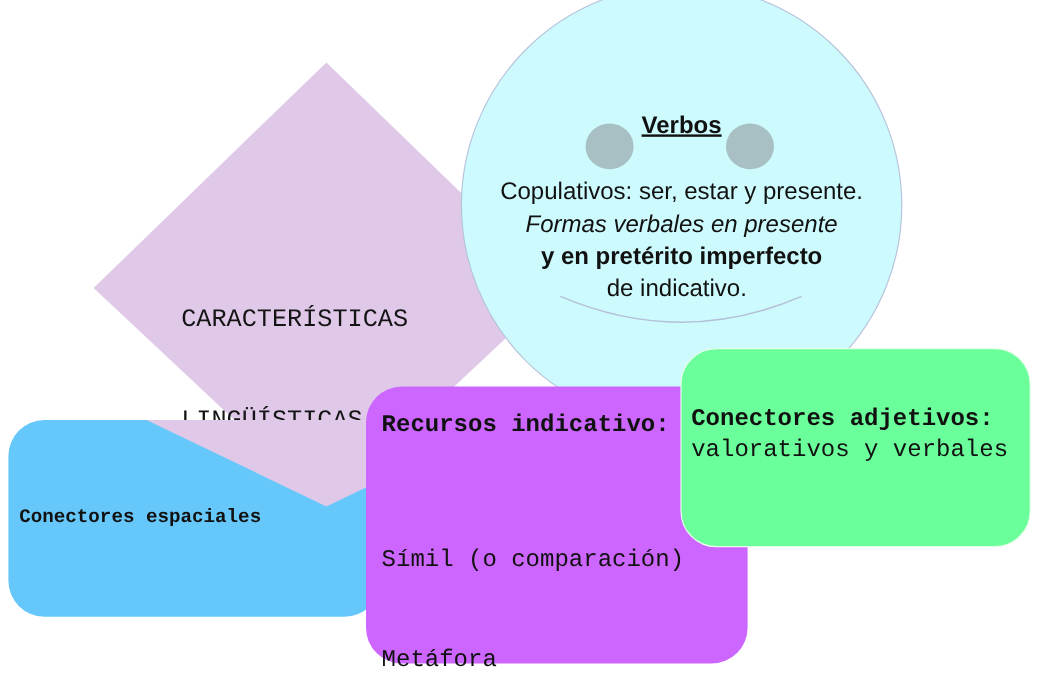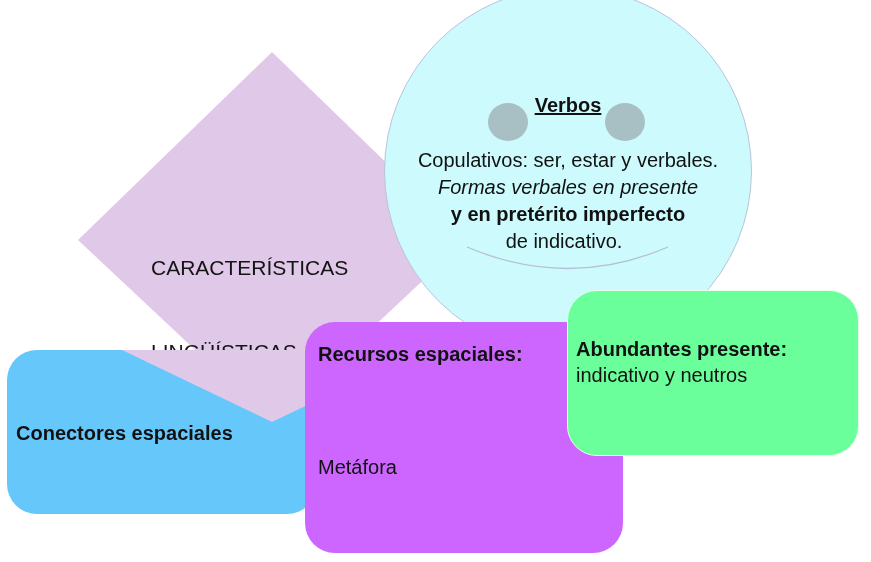--- a/index.html
+++ b/index.html
@@ -8,62 +8,63 @@
   .shape { position: absolute; }
   #diamond { left: 0; top: 0; width: 871px; height: 562px; }
   .circle { position: absolute; left: 384px; top: -13px; width: 368px; height: 368px;
             border-radius: 50%; background: #ccfafd; border: 1px solid #b9c4dc; box-sizing: border-box; }
   .eye { position: absolute; width: 40px; height: 38px; border-radius: 50%; background: #a8c0c4; }
   .smile { position: absolute; left: 0; top: 0; }
   .box { position: absolute; box-sizing: border-box; border-radius: 30px; }
   .blue { left: 7px; top: 350px; width: 310px; height: 164px; background: #66c8fa; }
   .purple { left: 305px; top: 322px; width: 318px; height: 231px; background: #cc66ff; }
   .green { left: 567px; top: 290px; width: 292px; height: 166px; background: #6bff9b; border: 1px solid #e5ffe9; }
-  .text { position: absolute; white-space: pre; }
+  .text { position: absolute; white-space: pre; font-family: Liberation Mono, monospace; }
   .title-text { left: 151px; top: 198px; font-size: 21px; line-height: 28px; color: #141414; }
   .vt { position: absolute; left: 384px; width: 368px; text-align: center; font-size: 20px; line-height: 27px; }
   .bold { font-weight: bold; }
 </style>
 </head>
 <body>
 
 <svg id="diamond" class="shape" width="871" height="562" viewBox="0 0 871 562">
   <polygon points="272,52 466,240 272,422 78,240" fill="#dfc8e8"></polygon>
 </svg>
 
 <div class="circle"></div>
 <div class="eye" style="left:488px; top:103px;"></div>
 <div class="eye" style="left:605px; top:103px;"></div>
 <svg class="smile" width="871" height="562" viewBox="0 0 871 562">
   <path d="M 467 247 Q 568 290 668 247" fill="none" stroke="#b5bfd8" stroke-width="1.3"></path>
 </svg>
 
 <div class="vt bold" style="top:92px;text-decoration:underline;">Verbos</div>
-<div class="vt" style="top:147px;">Copulativos: ser, estar y verbales.</div>
+<div class="vt" style="top:147px;">Copulativos: ser, estar y presente.</div>
 <div class="vt" style="top:174px;font-style:italic;">Formas verbales en presente</div>
 <div class="vt" style="top:201px;font-weight:bold;">y en pretérito imperfecto</div>
 <div class="vt" style="top:228px; left:380px;">de indicativo.</div>
 
 <div class="text title-text">
   <div>CARACTERÍSTICAS</div>
   <div>LINGÜÍSTICAS</div>
   <div>DE LA DESCRIPCIÓN</div>
 </div>
 
 <div class="box blue"></div>
 
 <svg class="shape" width="871" height="562" viewBox="0 0 871 562" style="left:0;top:0;">
   <polygon points="122,350 272,422 422,350" fill="#dfc8e8"></polygon>
 </svg>
-<div class="text bold" style="left:16px; top:422px; font-size:20px;text-align:right;">Conectores espaciales</div>
+<div class="text bold" style="left:16px; top:422px; font-size:16px;text-align:right;">Conectores espaciales</div>
 
 <div class="box purple"></div>
-<div class="text bold" style="left:318px; top:343px; font-size:20px;">Recursos espaciales:</div>
+<div class="text bold" style="left:318px; top:343px; font-size:20px;">Recursos indicativo:</div>
 <div class="text" style="left:318px; top:399px; font-size:20px; line-height:27.5px;">
+  <div>Símil (o comparación)</div>
   <div>Metáfora</div>
   
   
   
 </div>
 
 <div class="box green"></div>
-<div class="text bold" style="left:576px; top:338px; font-size:20px;">Abundantes presente:</div>
-<div class="text" style="left:576px; top:364px; font-size:20px;">indicativo y neutros</div>
+<div class="text bold" style="left:576px; top:338px; font-size:20px;">Conectores adjetivos:</div>
+<div class="text" style="left:576px; top:364px; font-size:20px;">valorativos y verbales</div>
 
 </body></html>

